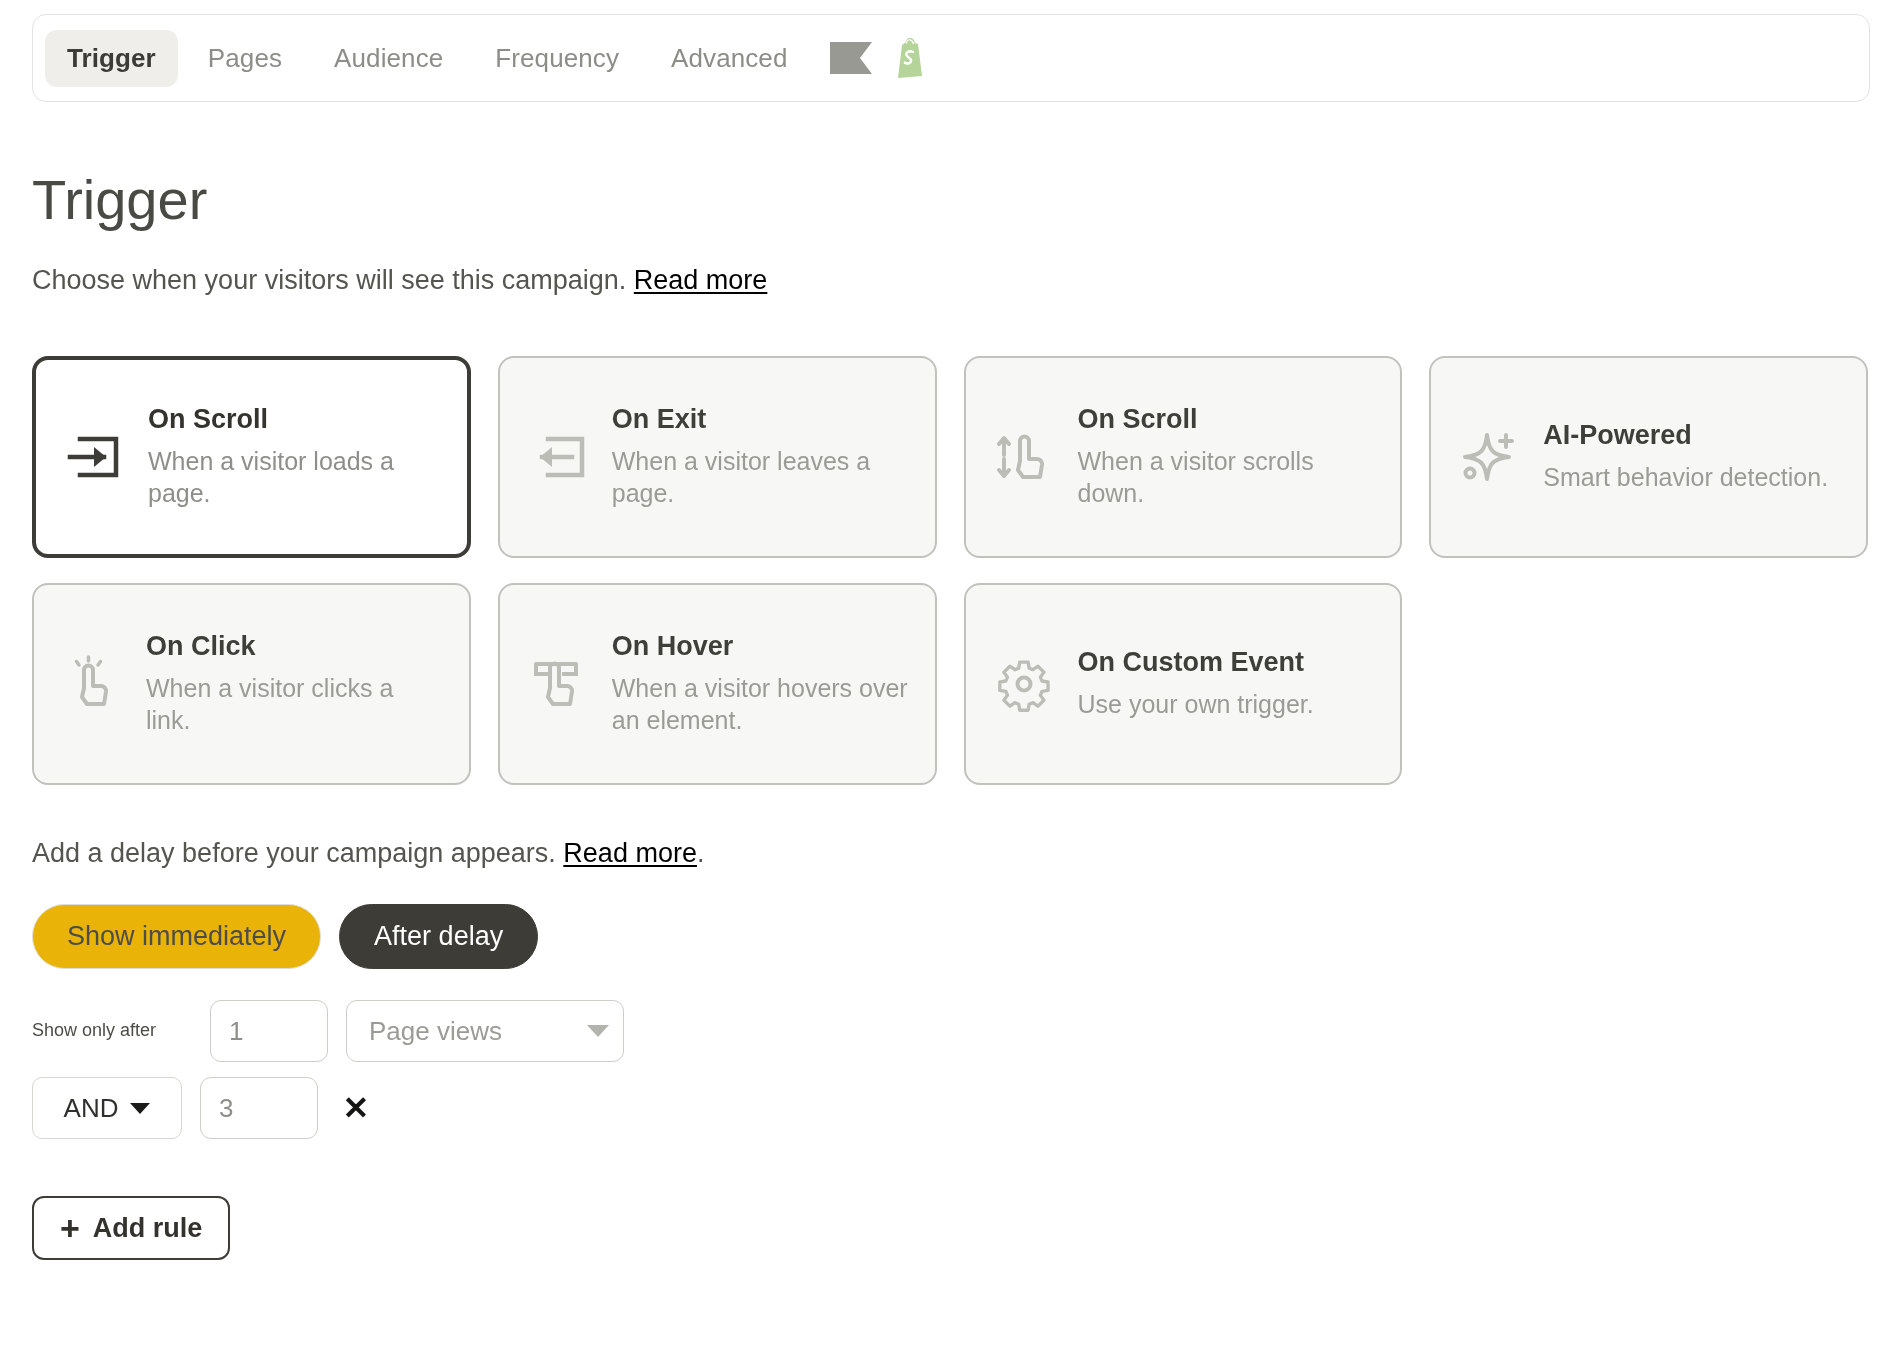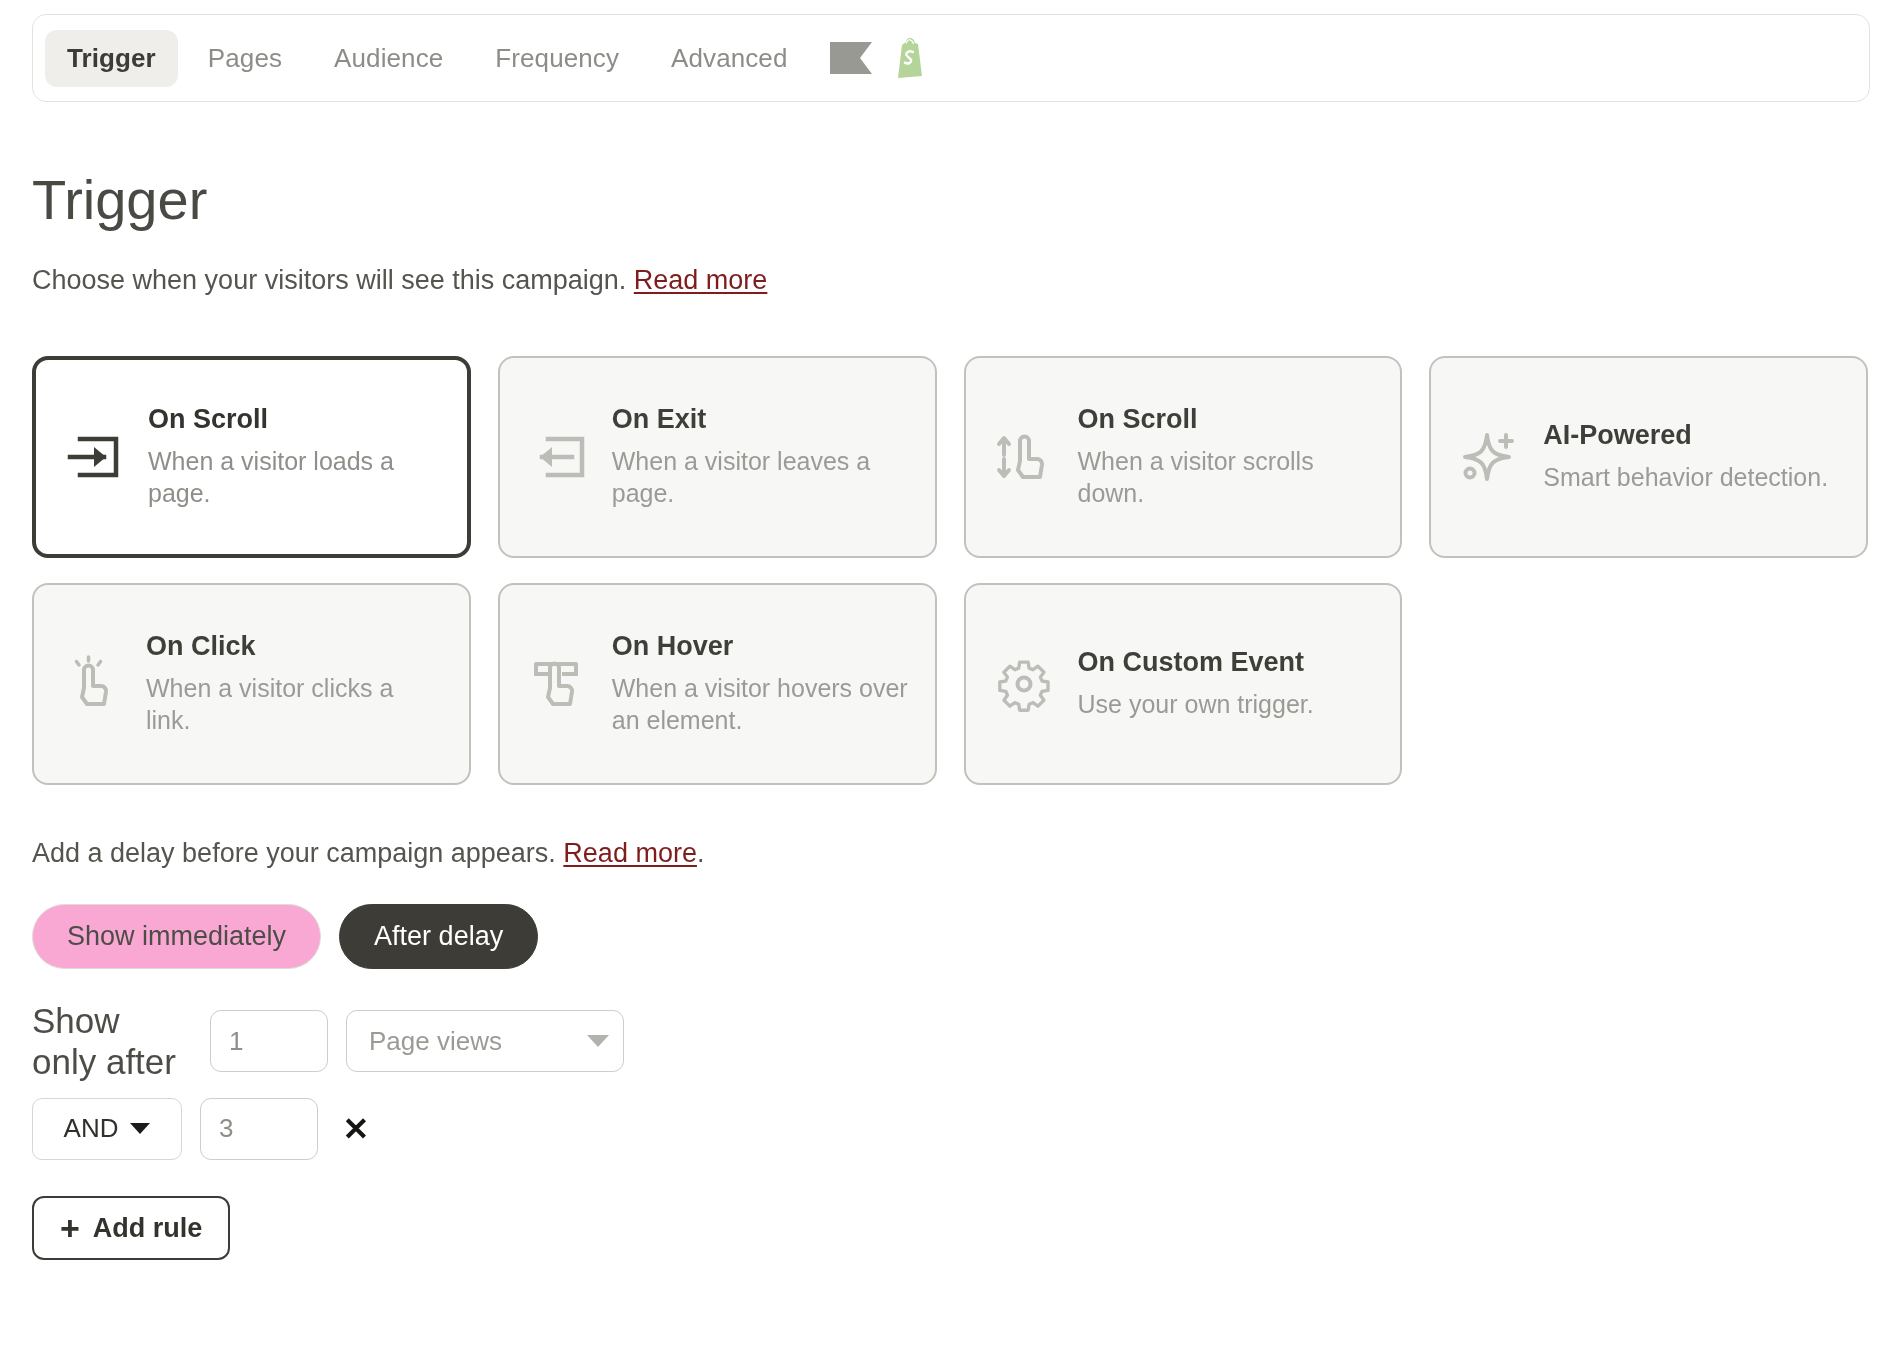--- a/index.html
+++ b/index.html
@@ -53,21 +53,21 @@
     line-height: 1;
     font-weight: 400;
   }
   .page-sub {
     position: absolute;
     left: 32px; top: 265px;
     font-size: 27px;
     color: #55554f;
   }
   .page-sub a, .delay-note a {
-    color: #7f1d1d;
+    color: #000000;
     text-underline-offset: 3px;
   }
 
   
   .grid {
     position: absolute;
     left: 32px; top: 356px;
     width: 1836px;
     display: grid;
     grid-template-columns: repeat(4, 1fr);
@@ -113,33 +113,33 @@
     left: 32px; top: 904px;
     display: flex; gap: 18px;
   }
   .pill {
     border-radius: 999px;
     font-size: 27px;
     padding: 16px 34px;
     cursor: pointer;
     white-space: nowrap;
   }
-  .pill.off { background: #f9a8d4; color: #4d4d47; border: 1px solid #dedcd6; }
+  .pill.off { background: #eab308; color: #4d4d47; border: 1px solid #dedcd6; }
   .pill.on  { background: #3d3c36; color: #ffffff; border: 1px solid #3d3c36; }
 
   
   .rules {
     position: absolute;
     left: 32px; top: 1000px;
     display: flex; flex-direction: column; gap: 15px;
   }
   .rule-row { display: flex; align-items: center; gap: 18px; }
   .lead-label {
     width: 160px;
-    font-size: 35px;
+    font-size: 18px;
     color: #4d4d47;
     line-height: 1.18;
   }
   .conj {
     width: 150px; height: 62px;
     border: 1px solid #d8d6d0;
     border-radius: 10px;
     background: #fff;
     display: flex; align-items: center; justify-content: center; gap: 12px;
     font-size: 26px; color: #2f2f2b; font-weight: 400;

